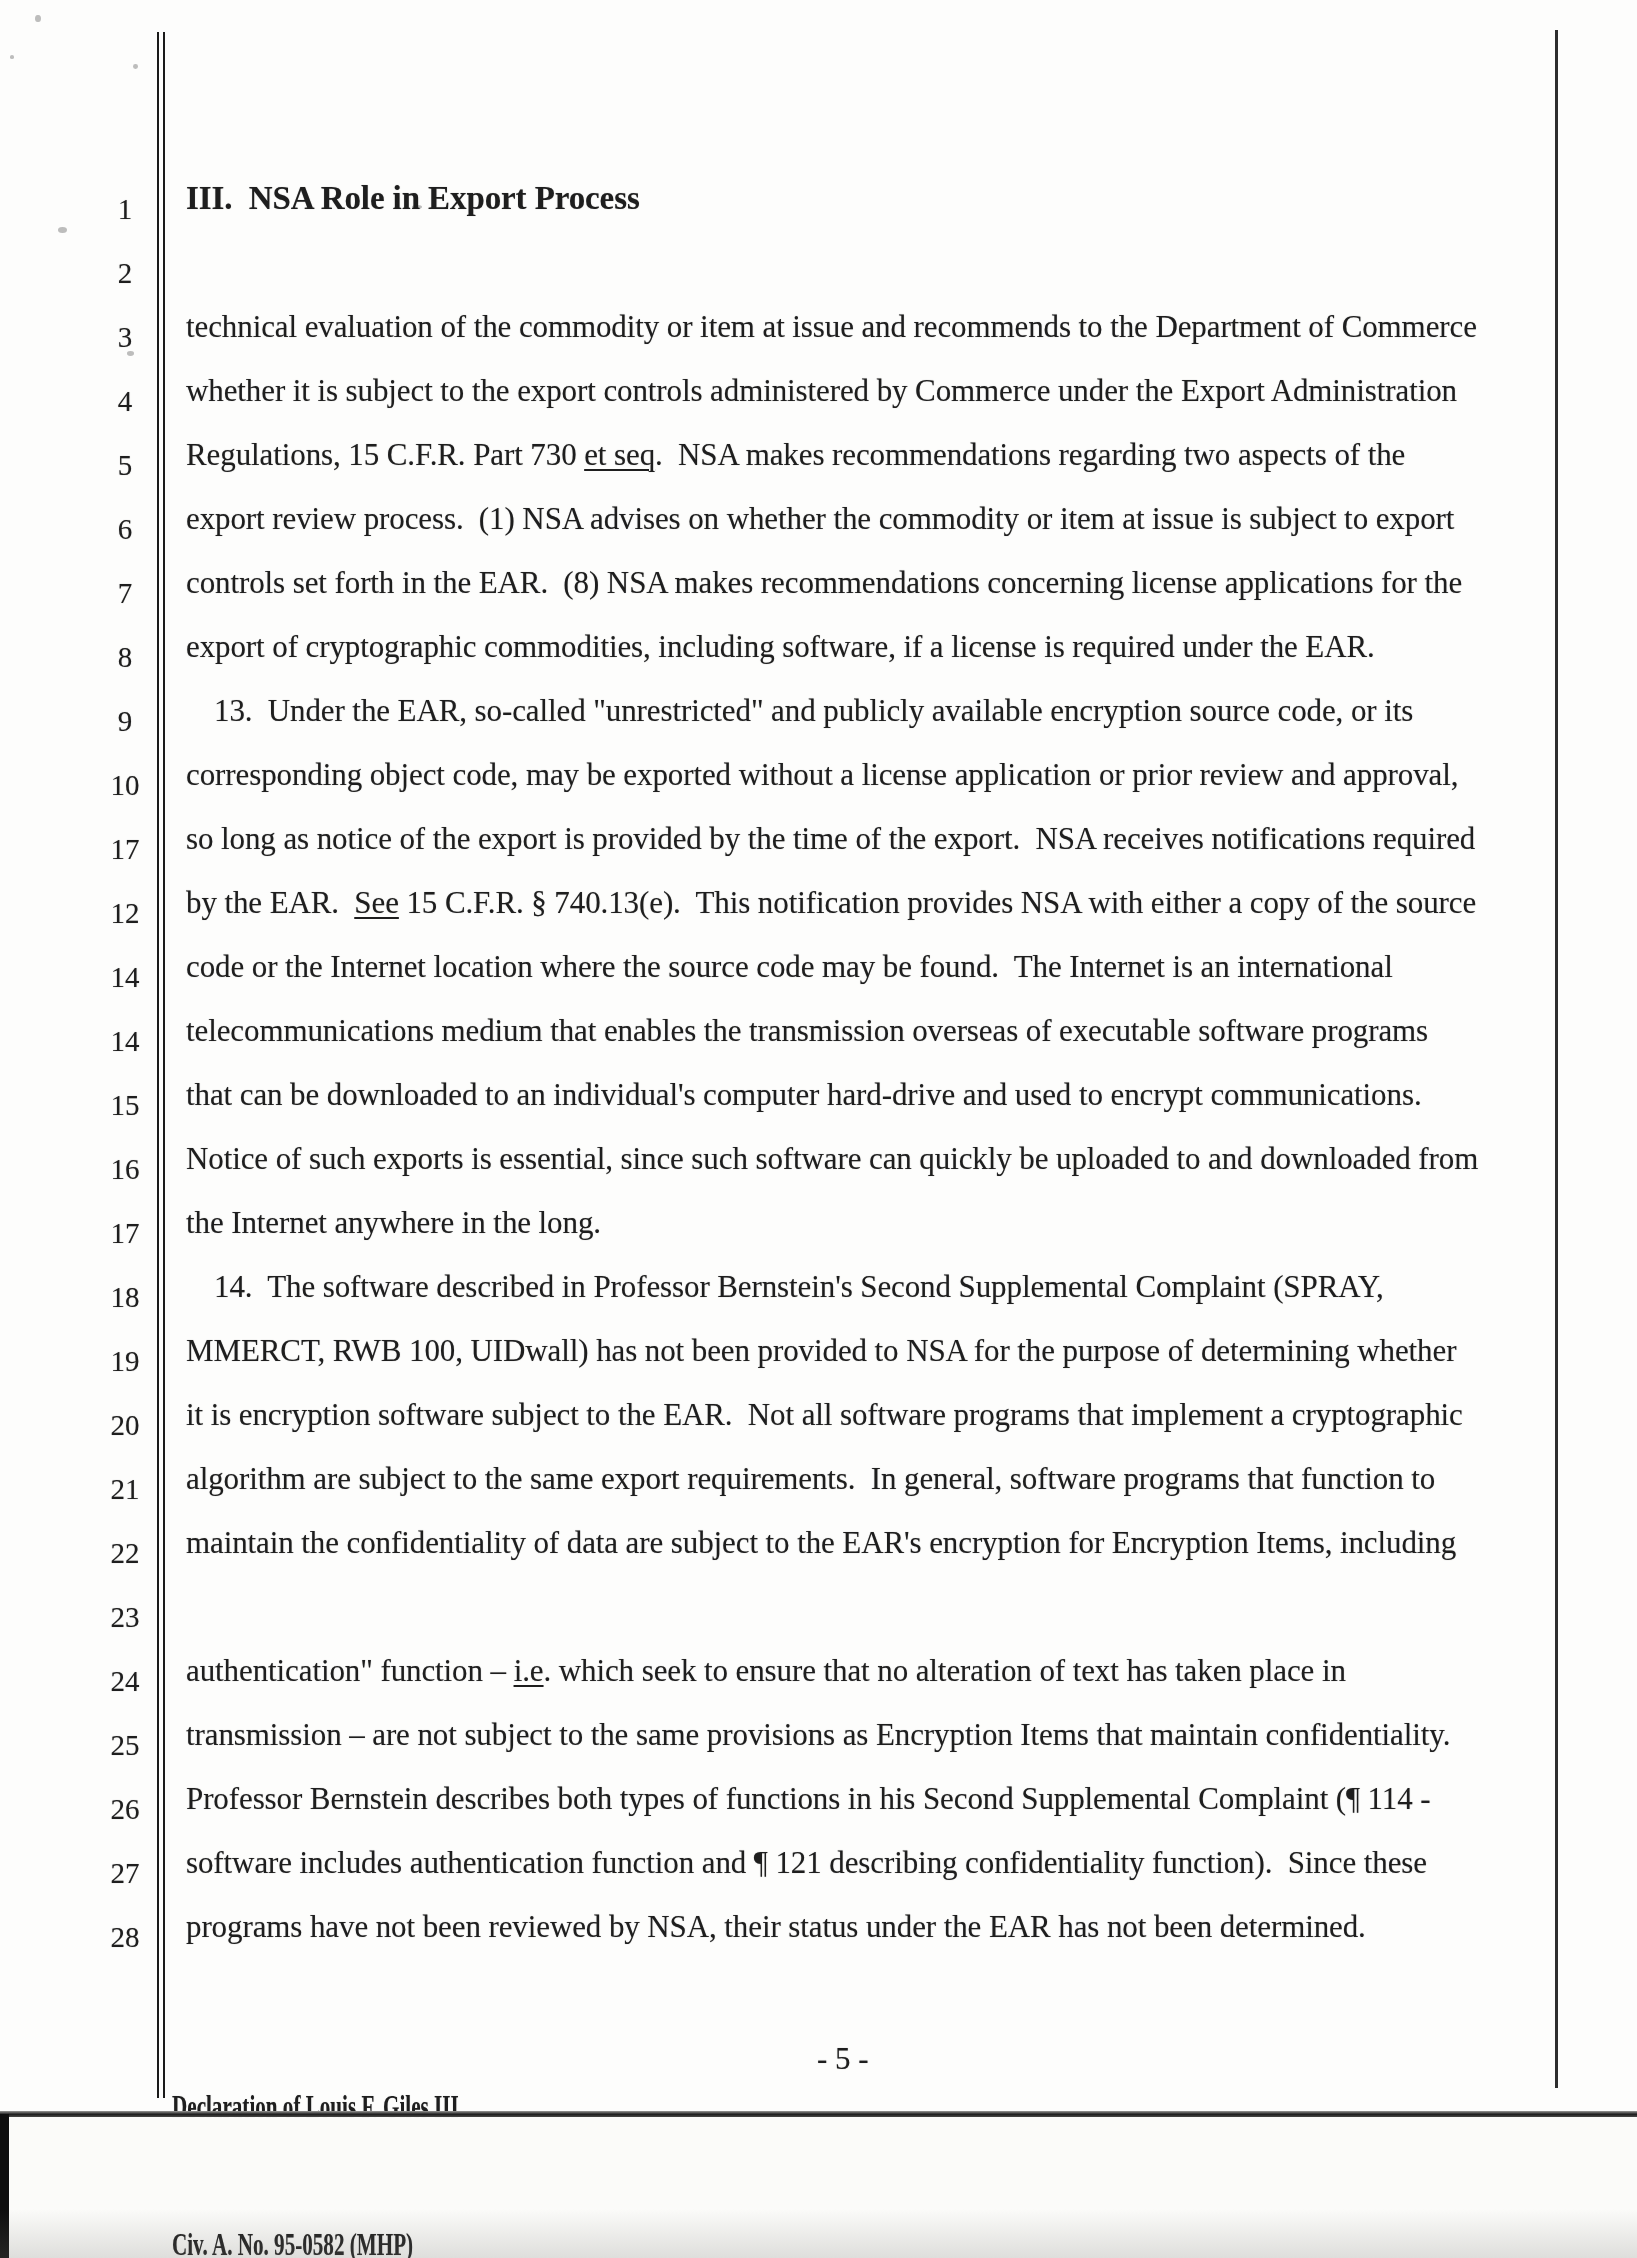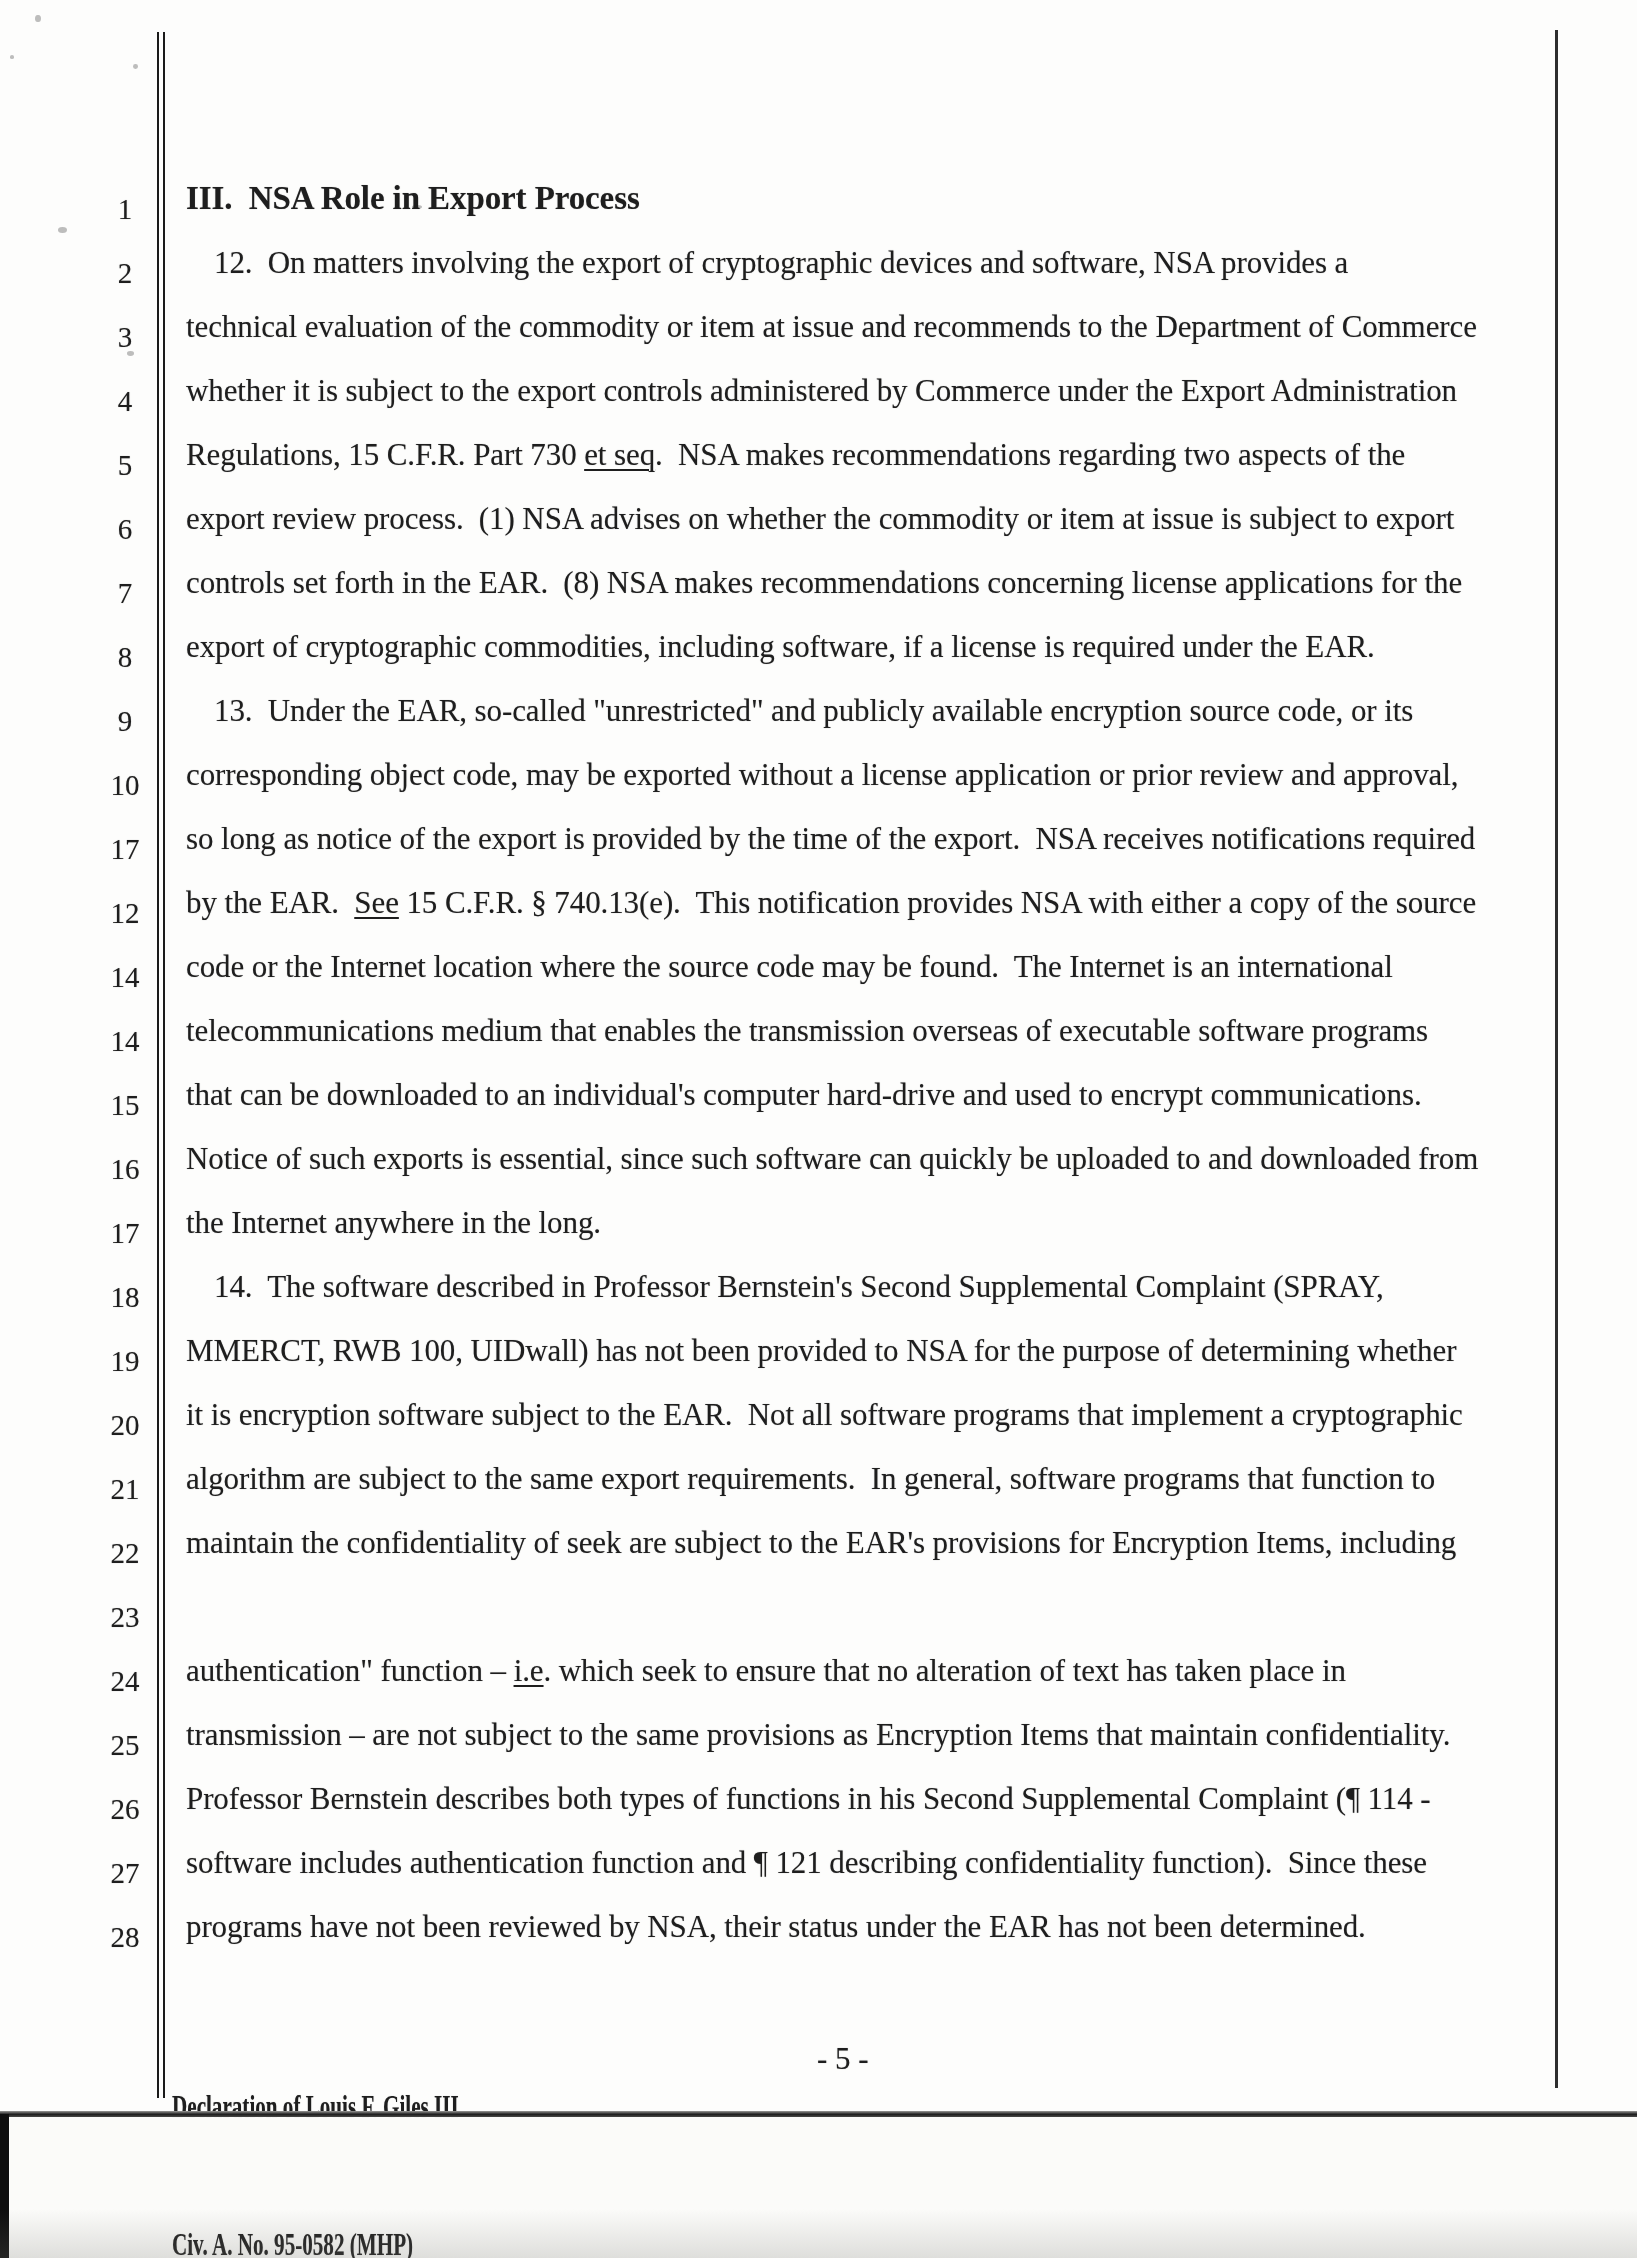--- a/index.html
+++ b/index.html
@@ -46,21 +46,20 @@
     <div class="speck" style="left:127px;top:351px;width:6.8px;height:4.8px;"></div>
     <div class="speck" style="left:412px;top:205px;width:9.7px;height:3.9px;"></div>
 
     <div class="lines">
         <div class="line-row">
           <span class="num">1</span>
           <span class="txt heading"><span class="b">III.  NSA Role in Export Process</span></span>
         </div>
         <div class="line-row">
           <span class="num">2</span>
-          <span class="txt indent"><span>12.  On matters involving the export of cryptographic devices and software, NSA provides a</span></span>
         </div>
         <div class="line-row">
           <span class="num">3</span>
           <span class="txt"><span>technical evaluation of the commodity or item at issue and recommends to the Department of Commerce</span></span>
         </div>
         <div class="line-row">
           <span class="num">4</span>
           <span class="txt"><span>whether it is subject to the export controls administered by Commerce under the Export Administration</span></span>
         </div>
         <div class="line-row">
@@ -126,21 +125,21 @@
         <div class="line-row">
           <span class="num">20</span>
           <span class="txt"><span>it is encryption software subject to the EAR.  Not all software programs that implement a cryptographic</span></span>
         </div>
         <div class="line-row">
           <span class="num">21</span>
           <span class="txt"><span>algorithm are subject to the same export requirements.  In general, software programs that function to</span></span>
         </div>
         <div class="line-row">
           <span class="num">22</span>
-          <span class="txt"><span>maintain the confidentiality of seek are subject to the EAR's provisions for Encryption Items, including</span></span>
+          <span class="txt"><span>maintain the confidentiality of data are subject to the EAR's encryption for Encryption Items, including</span></span>
         </div>
         <div class="line-row">
           <span class="num">23</span>
         </div>
         <div class="line-row">
           <span class="num">24</span>
           <span class="txt"><span>authentication" function – </span><span class="u">i.e</span><span>. which seek to ensure that no alteration of text has taken place in</span></span>
         </div>
         <div class="line-row">
           <span class="num">25</span>

